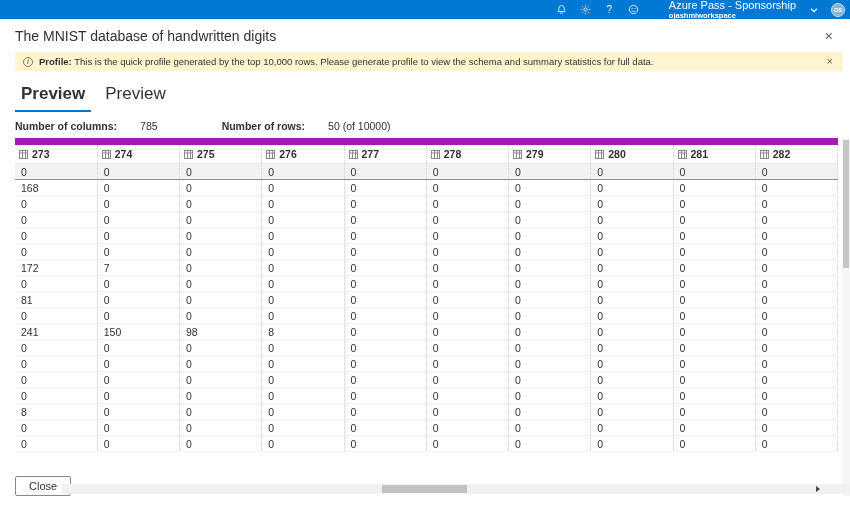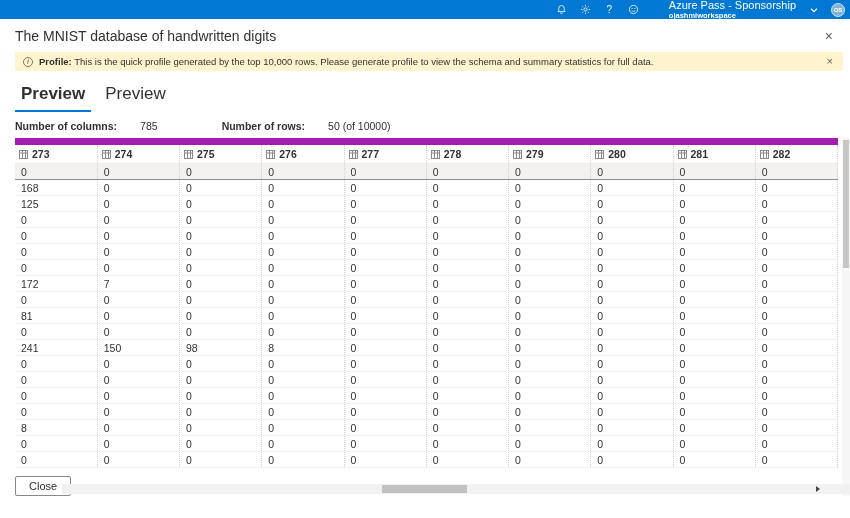--- a/index.html
+++ b/index.html
@@ -209,32 +209,20 @@
             <td>0</td>
             <td>0</td>
             <td>0</td>
             <td>0</td>
             <td>0</td>
             <td>0</td>
             <td>0</td>
             <td>0</td>
           </tr>
           <tr>
-            <td>125</td>
-            <td>0</td>
-            <td>0</td>
-            <td>0</td>
-            <td>0</td>
-            <td>0</td>
-            <td>0</td>
-            <td>0</td>
-            <td>0</td>
-            <td>0</td>
-          </tr>
-          <tr>
             <td>0</td>
             <td>0</td>
             <td>0</td>
             <td>0</td>
             <td>0</td>
             <td>0</td>
             <td>0</td>
             <td>0</td>
             <td>0</td>
             <td>0</td>

